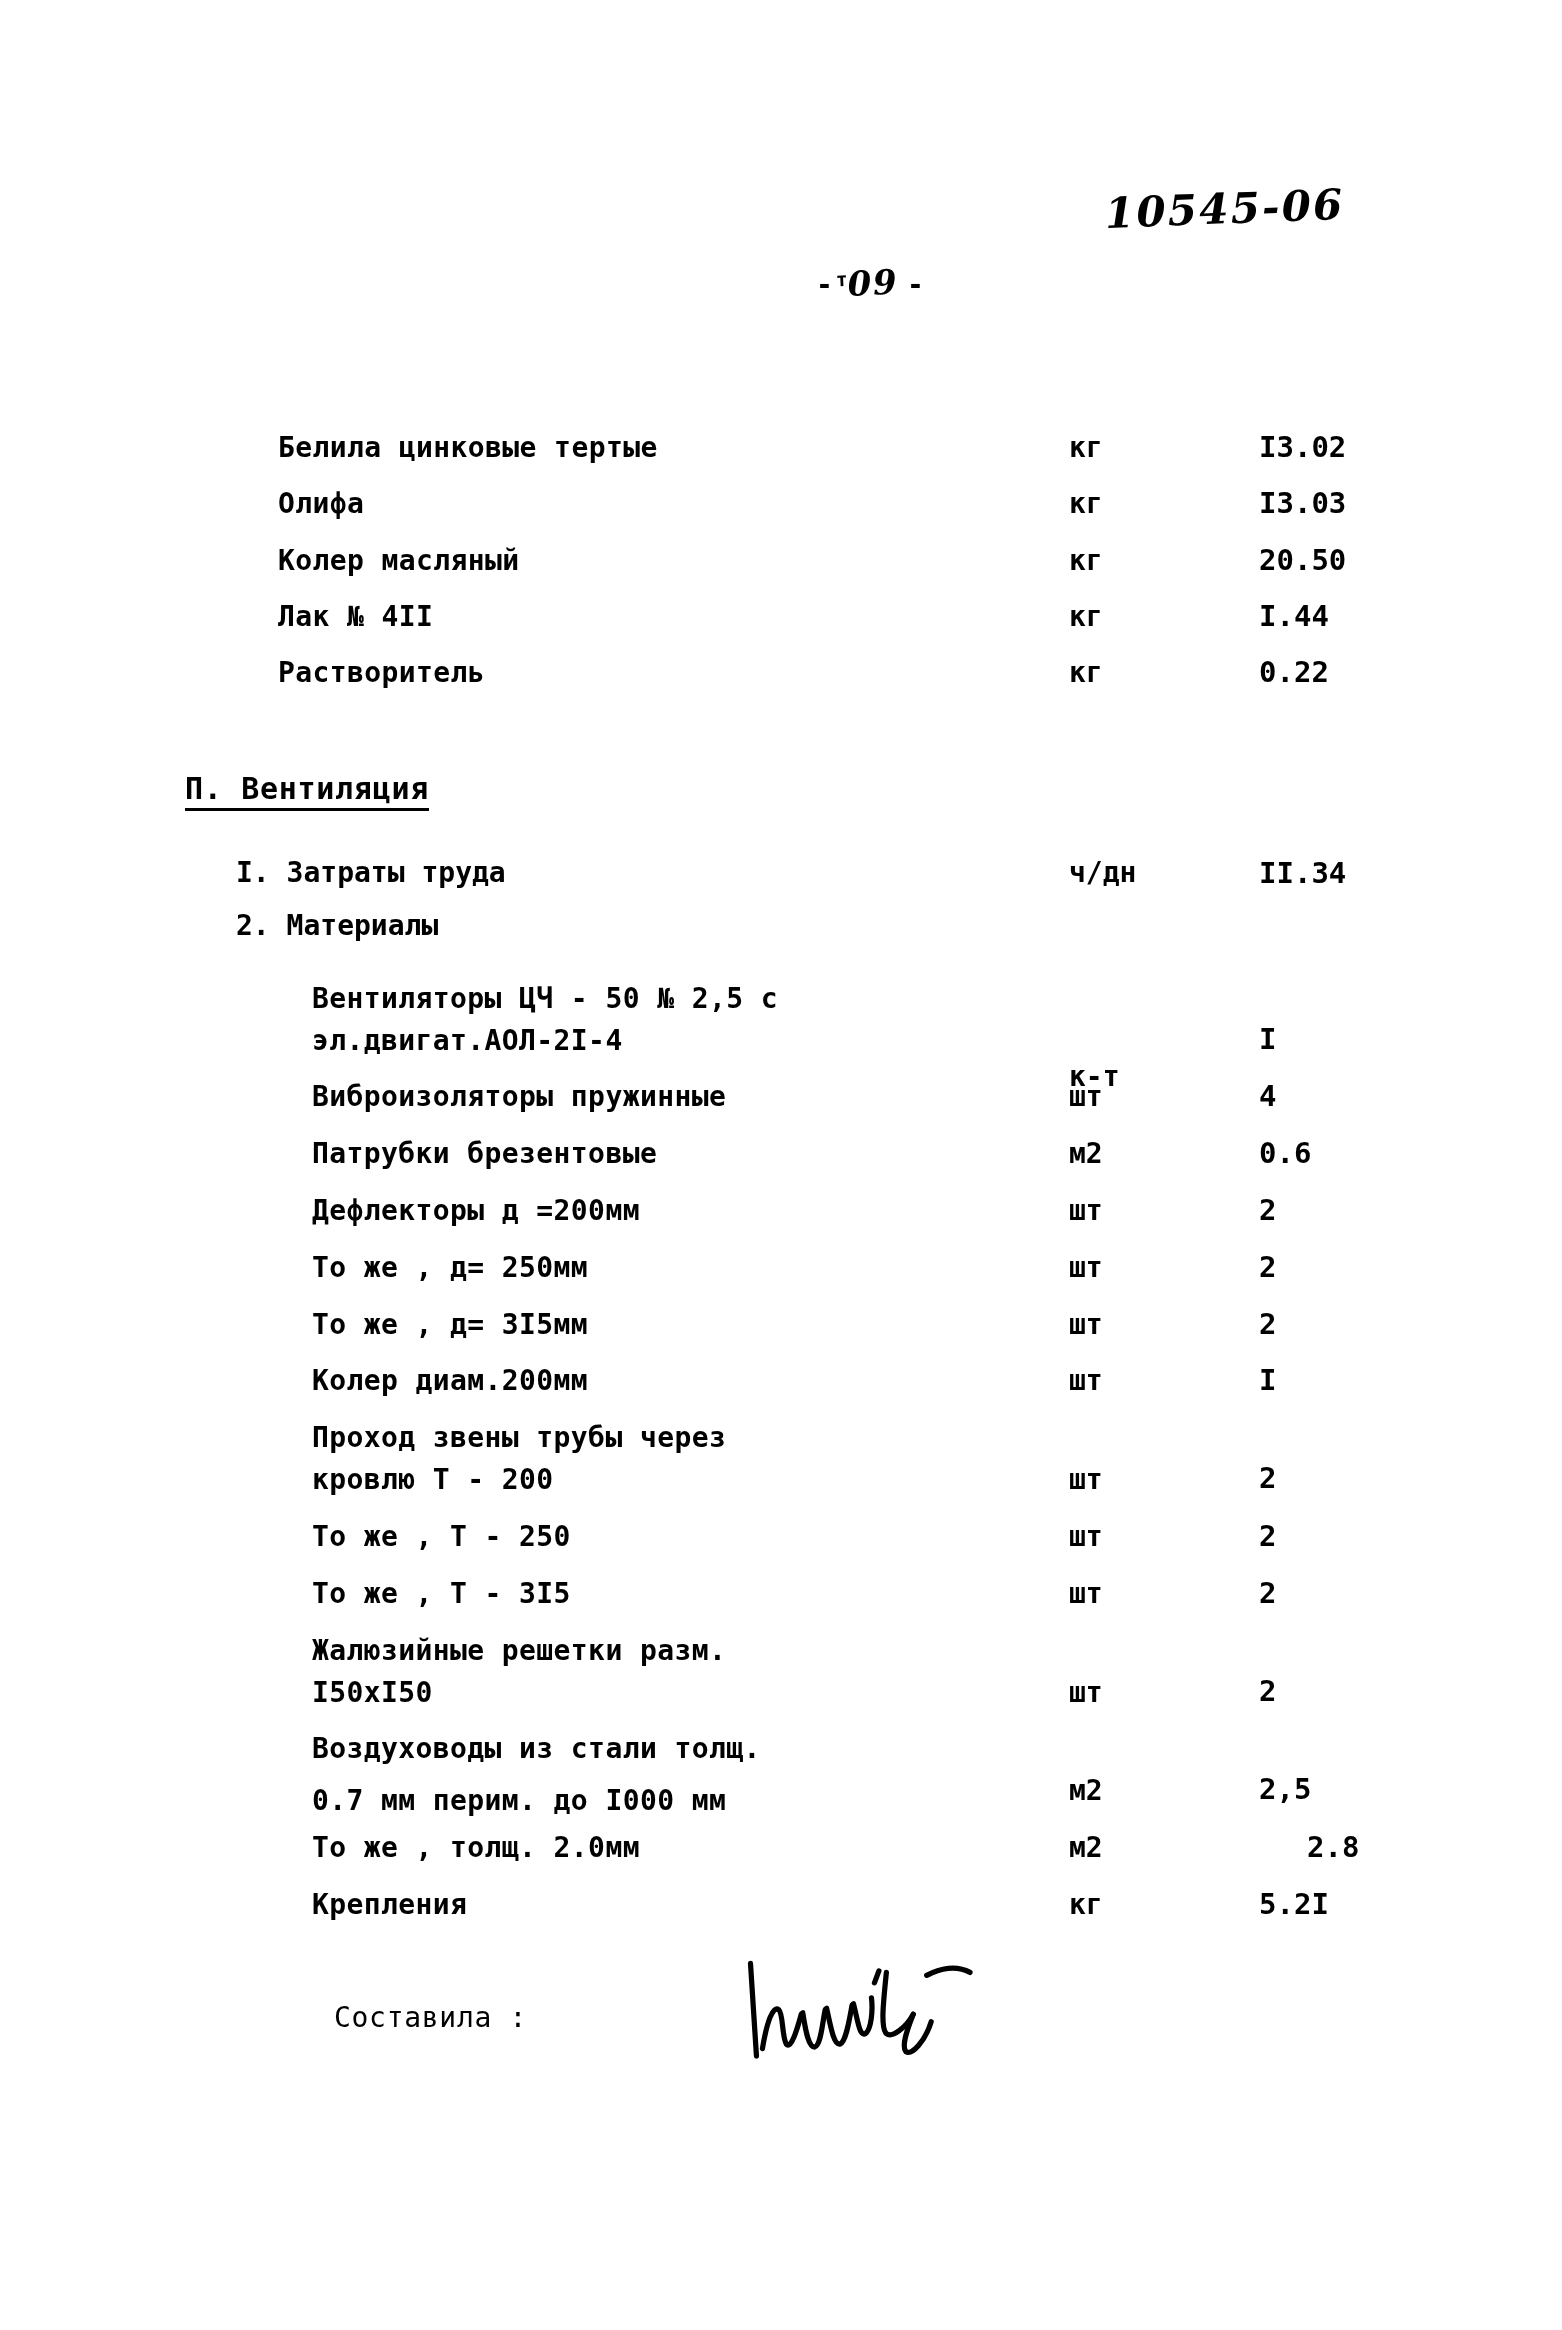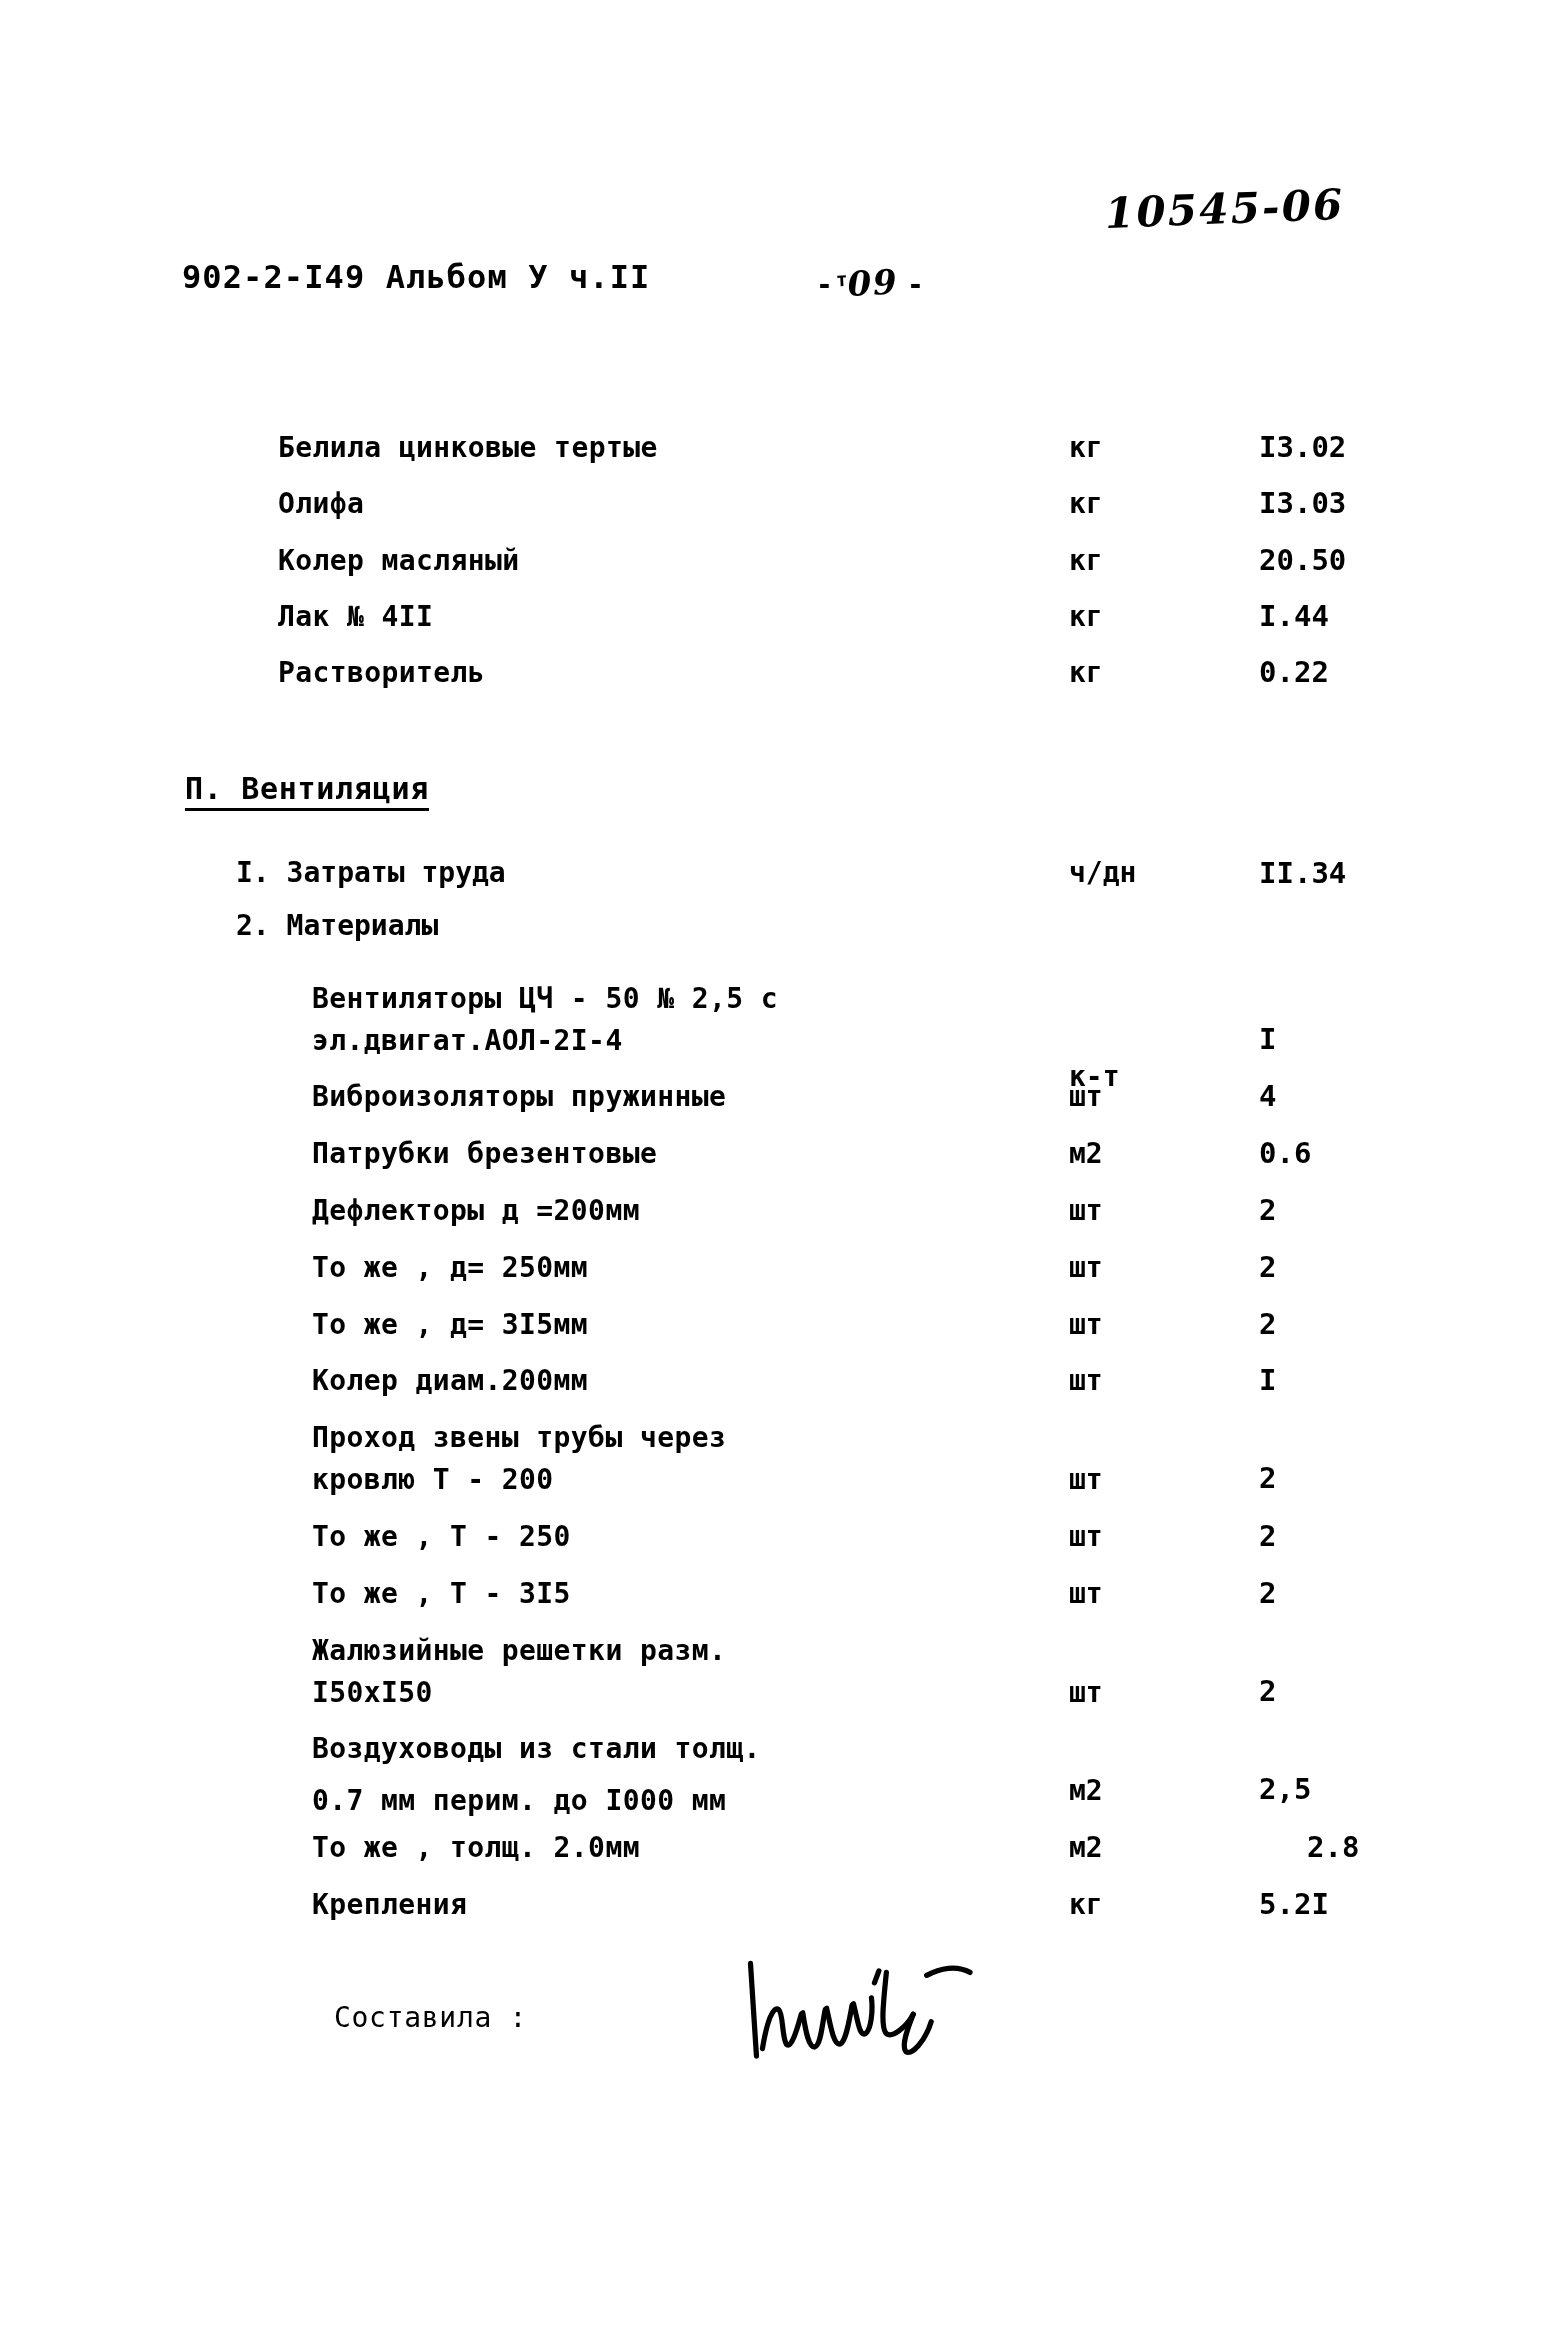--- a/index.html
+++ b/index.html
@@ -152,21 +152,20 @@
   }
   .signature svg { display: block; }
 </style>
 </head>
 <body>
 
 <div class="page">
 
   <div class="stamp-number hand">10545-06</div>
 
-  <div class="doc-code">902-2-I49  Альбом У ч.II</div>
 
   <div class="page-number">
     <span class="dashmark">-</span><span class="pnum"><span class="pnum-sup">т</span><span>09</span></span><span class="dashmark">-</span>
   </div>
 
   <div id="paint-table">
       <div class="row" style="top: 431px;">
         <span class="cell-name l1">Белила цинковые тертые</span>
         <span class="cell-unit" style="top: 0px;">кг</span>
         <span class="cell-val" style="top: -1.5px;">I3.02</span>

